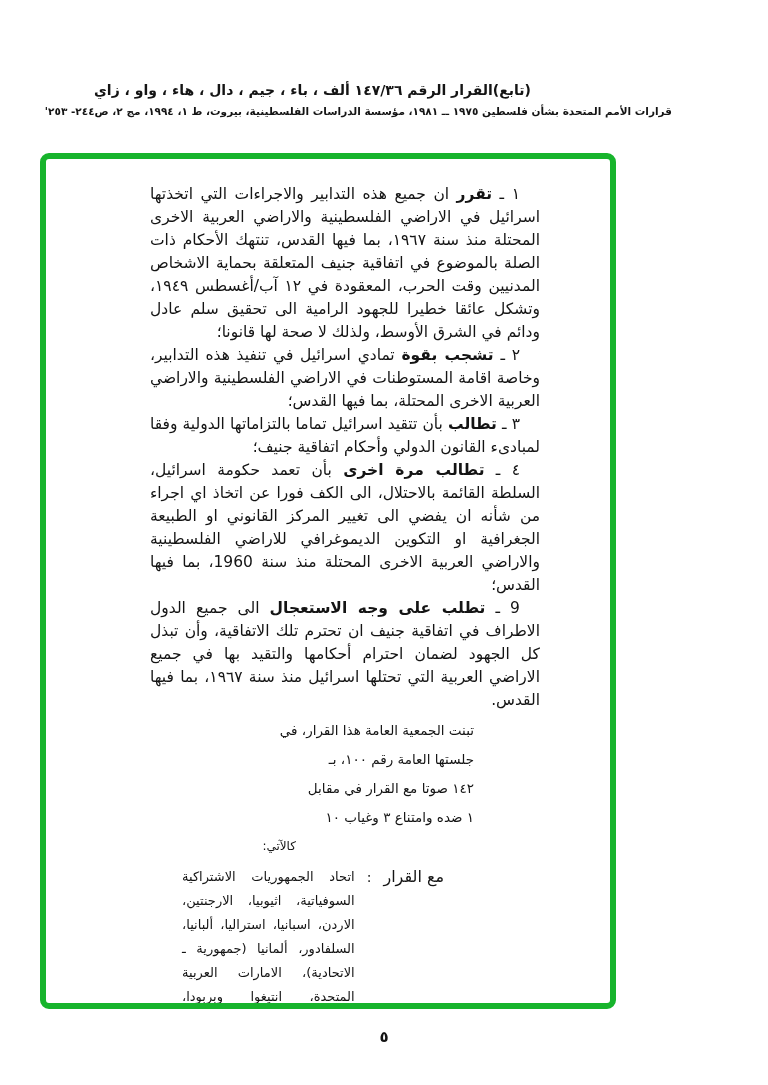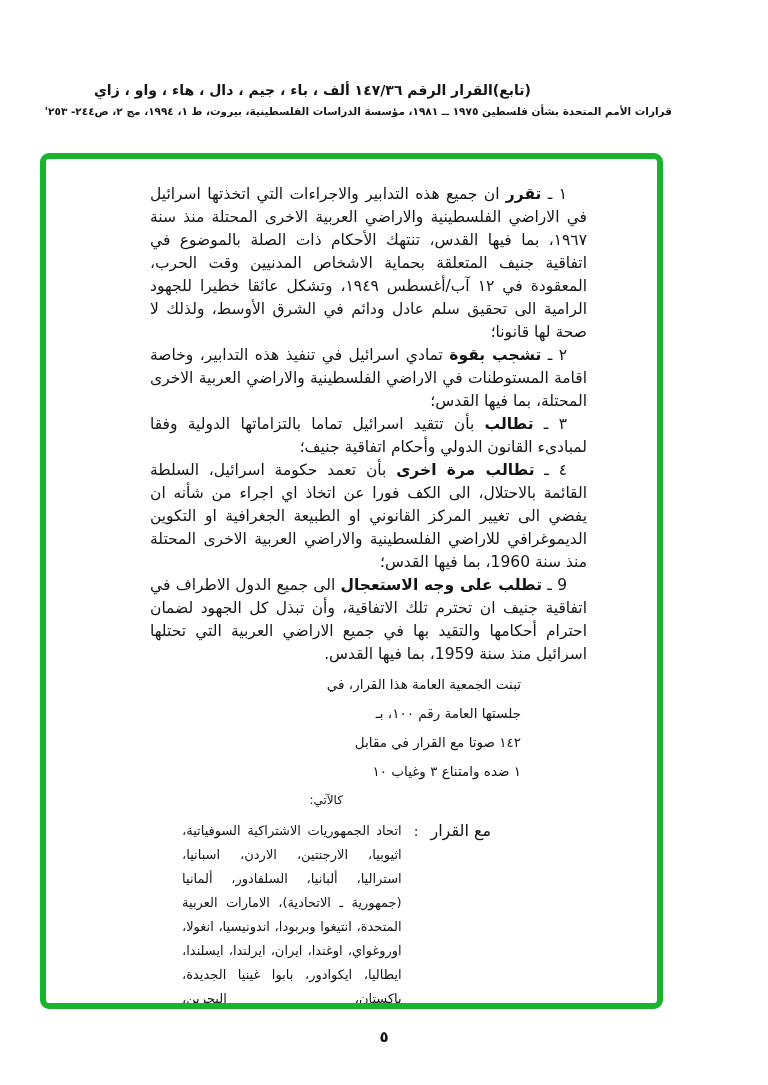--- a/index.html
+++ b/index.html
@@ -33,21 +33,21 @@
     font-size: 10.5px;
     font-weight: bold;
     white-space: nowrap;
   }
 
   
   .greenbox {
     position: absolute;
     left: 40px;
     top: 153px;
-    width: 623px;
+    width: 576px;
     height: 856px;
     box-sizing: border-box;
     border: 6px solid #701a75;
     border-radius: 9px;
     overflow: hidden;
   }
 
   
   .content {
     position: absolute;
@@ -125,21 +125,21 @@
     <div class="content">
 
       <p class="clause"><span>١ ـ </span><b>تقرر</b><span> ان جميع هذه التدابير والاجراءات التي اتخذتها اسرائيل في الاراضي الفلسطينية والاراضي العربية الاخرى المحتلة منذ سنة ١٩٦٧، بما فيها القدس، تنتهك الأحكام ذات الصلة بالموضوع في اتفاقية جنيف المتعلقة بحماية الاشخاص المدنيين وقت الحرب، المعقودة في ١٢ آب/أغسطس ١٩٤٩، وتشكل عائقا خطيرا للجهود الرامية الى تحقيق سلم عادل ودائم في الشرق الأوسط، ولذلك لا صحة لها قانونا؛</span></p>
 
       <p class="clause"><span>٢ ـ </span><b>تشجب بقوة</b><span> تمادي اسرائيل في تنفيذ هذه التدابير، وخاصة اقامة المستوطنات في الاراضي الفلسطينية والاراضي العربية الاخرى المحتلة، بما فيها القدس؛</span></p>
 
       <p class="clause"><span>٣ ـ </span><b>تطالب</b><span> بأن تتقيد اسرائيل تماما بالتزاماتها الدولية وفقا لمبادىء القانون الدولي وأحكام اتفاقية جنيف؛</span></p>
 
       <p class="clause"><span>٤ ـ </span><b>تطالب مرة اخرى</b><span> بأن تعمد حكومة اسرائيل، السلطة القائمة بالاحتلال، الى الكف فورا عن اتخاذ اي اجراء من شأنه ان يفضي الى تغيير المركز القانوني او الطبيعة الجغرافية او التكوين الديموغرافي للاراضي الفلسطينية والاراضي العربية الاخرى المحتلة منذ سنة 1960، بما فيها القدس؛</span></p>
 
-      <p class="clause"><span>9 ـ </span><b>تطلب على وجه الاستعجال</b><span> الى جميع الدول الاطراف في اتفاقية جنيف ان تحترم تلك الاتفاقية، وأن تبذل كل الجهود لضمان احترام أحكامها والتقيد بها في جميع الاراضي العربية التي تحتلها اسرائيل منذ سنة 1959، بما فيها القدس.</span></p>
+      <p class="clause"><span>9 ـ </span><b>تطلب على وجه الاستعجال</b><span> الى جميع الدول الاطراف في اتفاقية جنيف ان تحترم تلك الاتفاقية، وأن تبذل كل الجهود لضمان احترام أحكامها والتقيد بها في جميع الاراضي العربية التي تحتلها اسرائيل منذ سنة ١٩٦٧، بما فيها القدس.</span></p>
 
       <div class="adoption">
         <div class="adoption-line">تبنت الجمعية العامة هذا القرار، في</div>
         <div class="adoption-line">جلستها العامة رقم ١٠٠، بـ</div>
         <div class="adoption-line">١٤٢ صوتا مع القرار في مقابل</div>
         <div class="adoption-line">١ ضده وامتناع ٣ وغياب ١٠</div>
       </div>
       <div class="adoption-tail">كالآتي:</div>
 
       <div class="vote-row">

